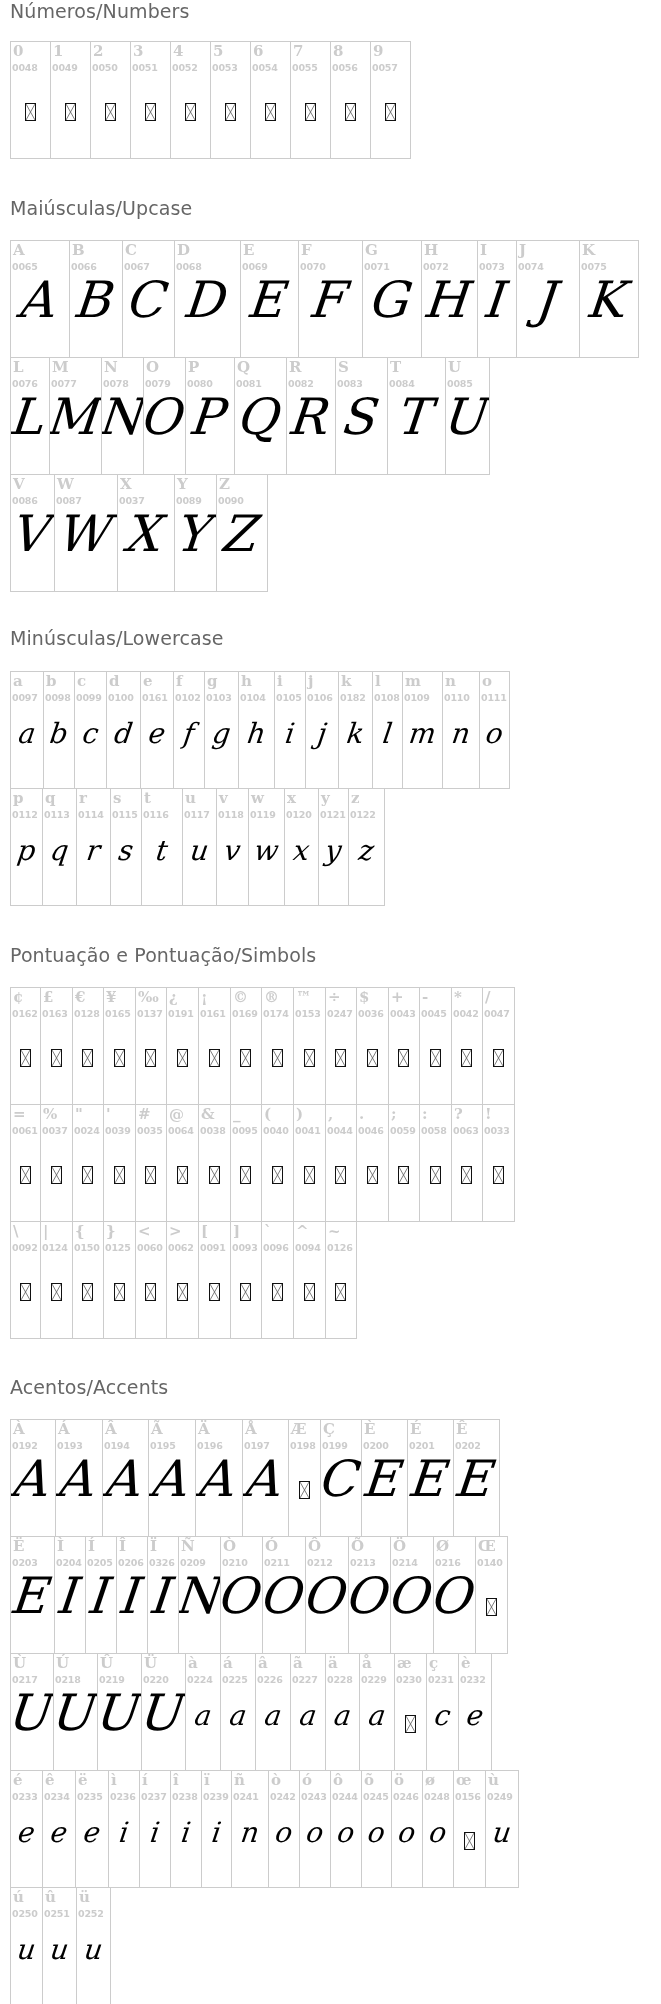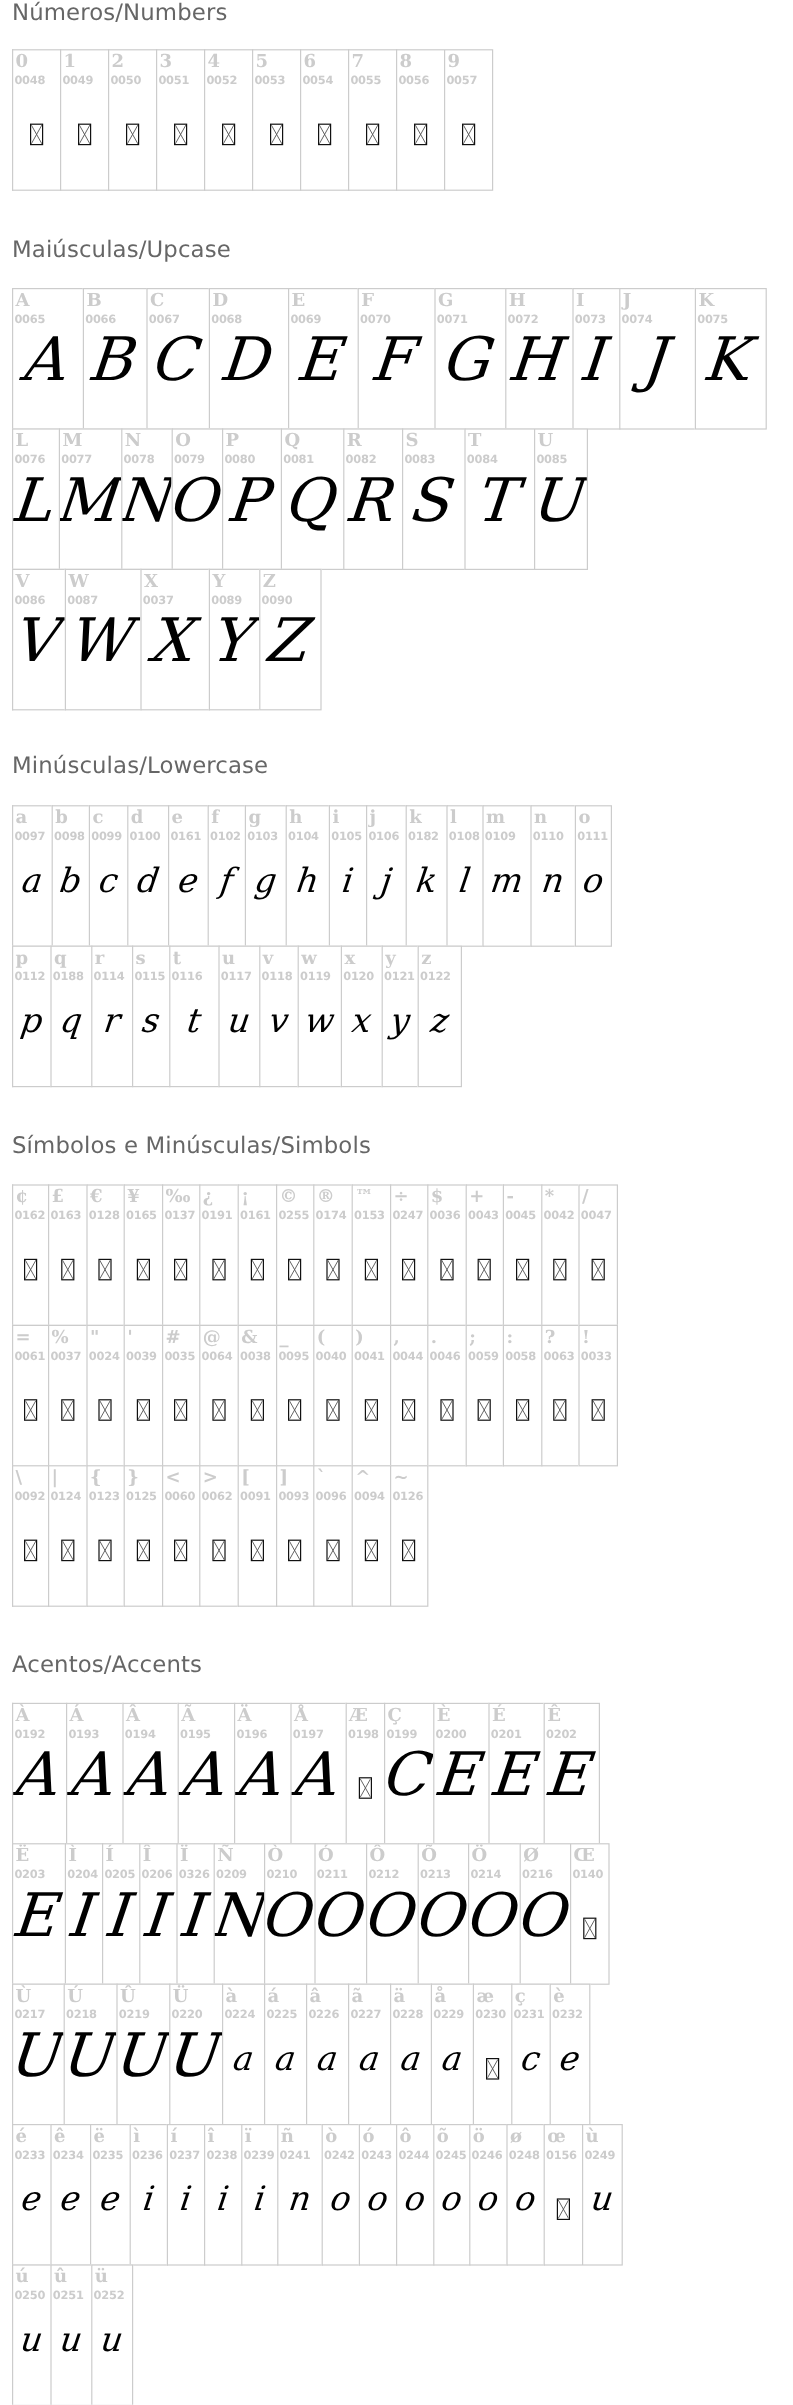--- a/index.html
+++ b/index.html
@@ -340,21 +340,21 @@
       </div>
     </div>
     <div class="row" style="top: 788px;">
       <div class="cell" style="width: 31px;">
         <div class="ch">p</div>
         <div class="code">0112</div>
         <div class="glyph low">p</div>
       </div>
       <div class="cell" style="width: 33px;">
         <div class="ch">q</div>
-        <div class="code">0188</div>
+        <div class="code">0113</div>
         <div class="glyph low">q</div>
       </div>
       <div class="cell" style="width: 33px;">
         <div class="ch">r</div>
         <div class="code">0114</div>
         <div class="glyph low">r</div>
       </div>
       <div class="cell" style="width: 30px;">
         <div class="ch">s</div>
         <div class="code">0115</div>
@@ -389,21 +389,21 @@
         <div class="ch">y</div>
         <div class="code">0121</div>
         <div class="glyph low">y</div>
       </div>
       <div class="cell" style="width: 35px;">
         <div class="ch">z</div>
         <div class="code">0122</div>
         <div class="glyph low">z</div>
       </div>
     </div>
-    <div class="section-title" style="top: 944px;">Símbolos e Minúsculas/Simbols</div>
+    <div class="section-title" style="top: 944px;">Pontuação e Pontuação/Simbols</div>
     <div class="row" style="top: 987px;">
       <div class="cell" style="width: 29px;">
         <div class="ch">¢</div>
         <div class="code">0162</div>
         <div class="missing">
           <svg viewBox="0 0 10 16" preserveAspectRatio="none">
             <line x1="0" y1="0" x2="10" y2="16" stroke="#555" stroke-width="0.8"></line>
             <line x1="10" y1="0" x2="0" y2="16" stroke="#555" stroke-width="0.8"></line>
           </svg>
         </div>
@@ -463,21 +463,21 @@
         <div class="code">0161</div>
         <div class="missing">
           <svg viewBox="0 0 10 16" preserveAspectRatio="none">
             <line x1="0" y1="0" x2="10" y2="16" stroke="#555" stroke-width="0.8"></line>
             <line x1="10" y1="0" x2="0" y2="16" stroke="#555" stroke-width="0.8"></line>
           </svg>
         </div>
       </div>
       <div class="cell" style="width: 30px;">
         <div class="ch">©</div>
-        <div class="code">0255</div>
+        <div class="code">0169</div>
         <div class="missing">
           <svg viewBox="0 0 10 16" preserveAspectRatio="none">
             <line x1="0" y1="0" x2="10" y2="16" stroke="#555" stroke-width="0.8"></line>
             <line x1="10" y1="0" x2="0" y2="16" stroke="#555" stroke-width="0.8"></line>
           </svg>
         </div>
       </div>
       <div class="cell" style="width: 31px;">
         <div class="ch">®</div>
         <div class="code">0174</div>
@@ -737,21 +737,21 @@
         <div class="code">0124</div>
         <div class="missing">
           <svg viewBox="0 0 10 16" preserveAspectRatio="none">
             <line x1="0" y1="0" x2="10" y2="16" stroke="#555" stroke-width="0.8"></line>
             <line x1="10" y1="0" x2="0" y2="16" stroke="#555" stroke-width="0.8"></line>
           </svg>
         </div>
       </div>
       <div class="cell" style="width: 30px;">
         <div class="ch">{</div>
-        <div class="code">0123</div>
+        <div class="code">0150</div>
         <div class="missing">
           <svg viewBox="0 0 10 16" preserveAspectRatio="none">
             <line x1="0" y1="0" x2="10" y2="16" stroke="#555" stroke-width="0.8"></line>
             <line x1="10" y1="0" x2="0" y2="16" stroke="#555" stroke-width="0.8"></line>
           </svg>
         </div>
       </div>
       <div class="cell" style="width: 31px;">
         <div class="ch">}</div>
         <div class="code">0125</div>

